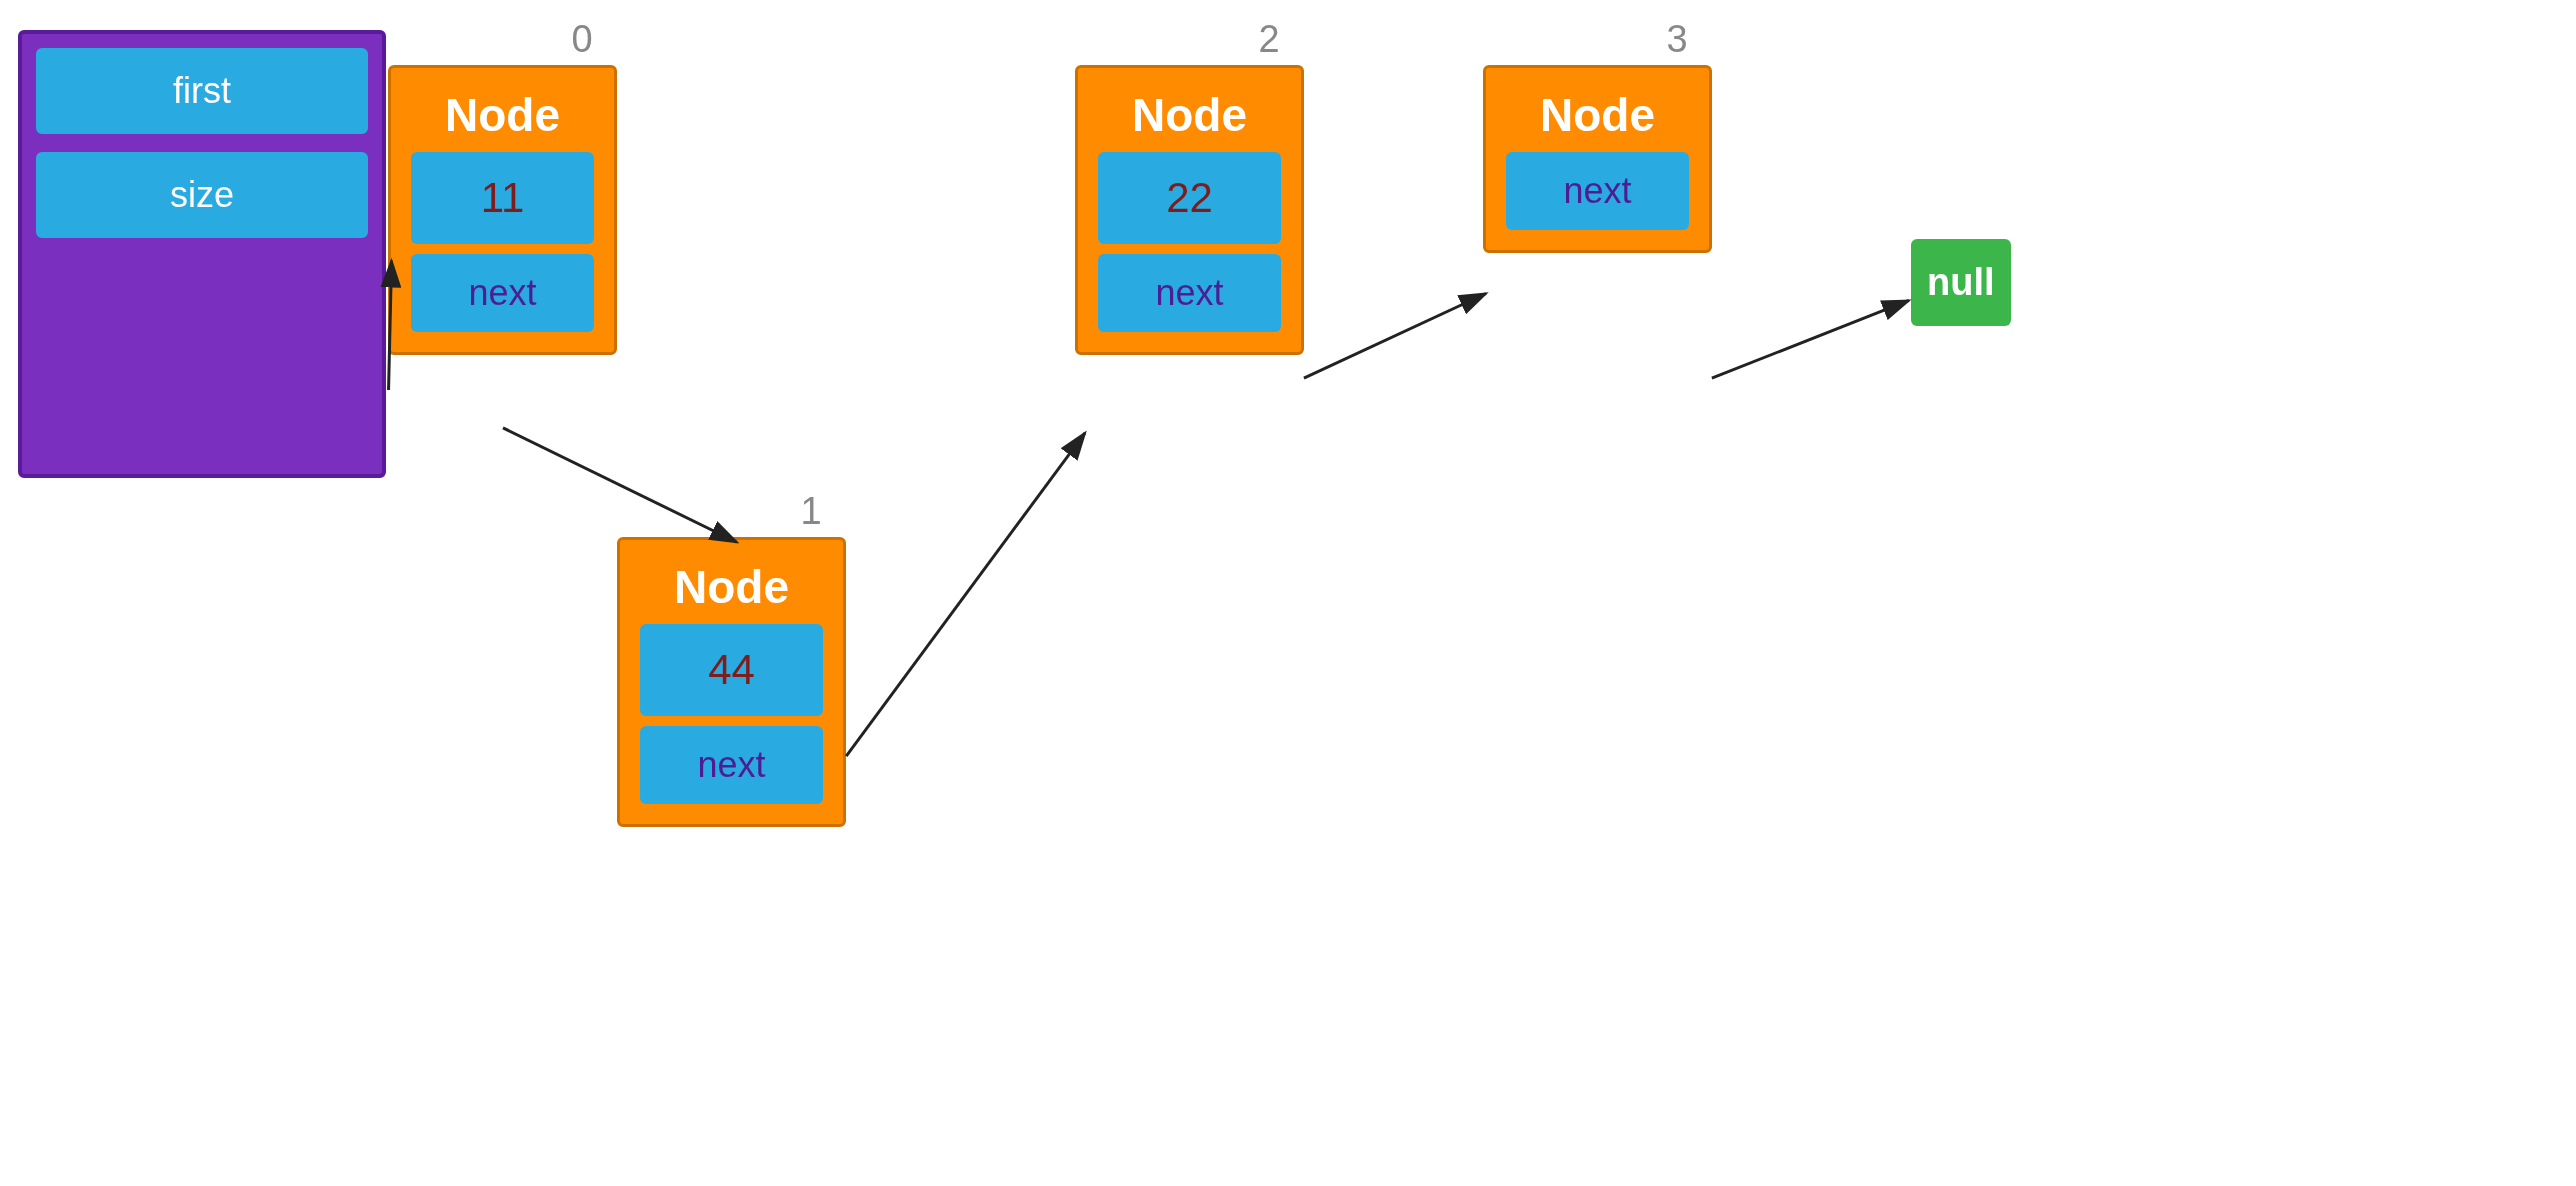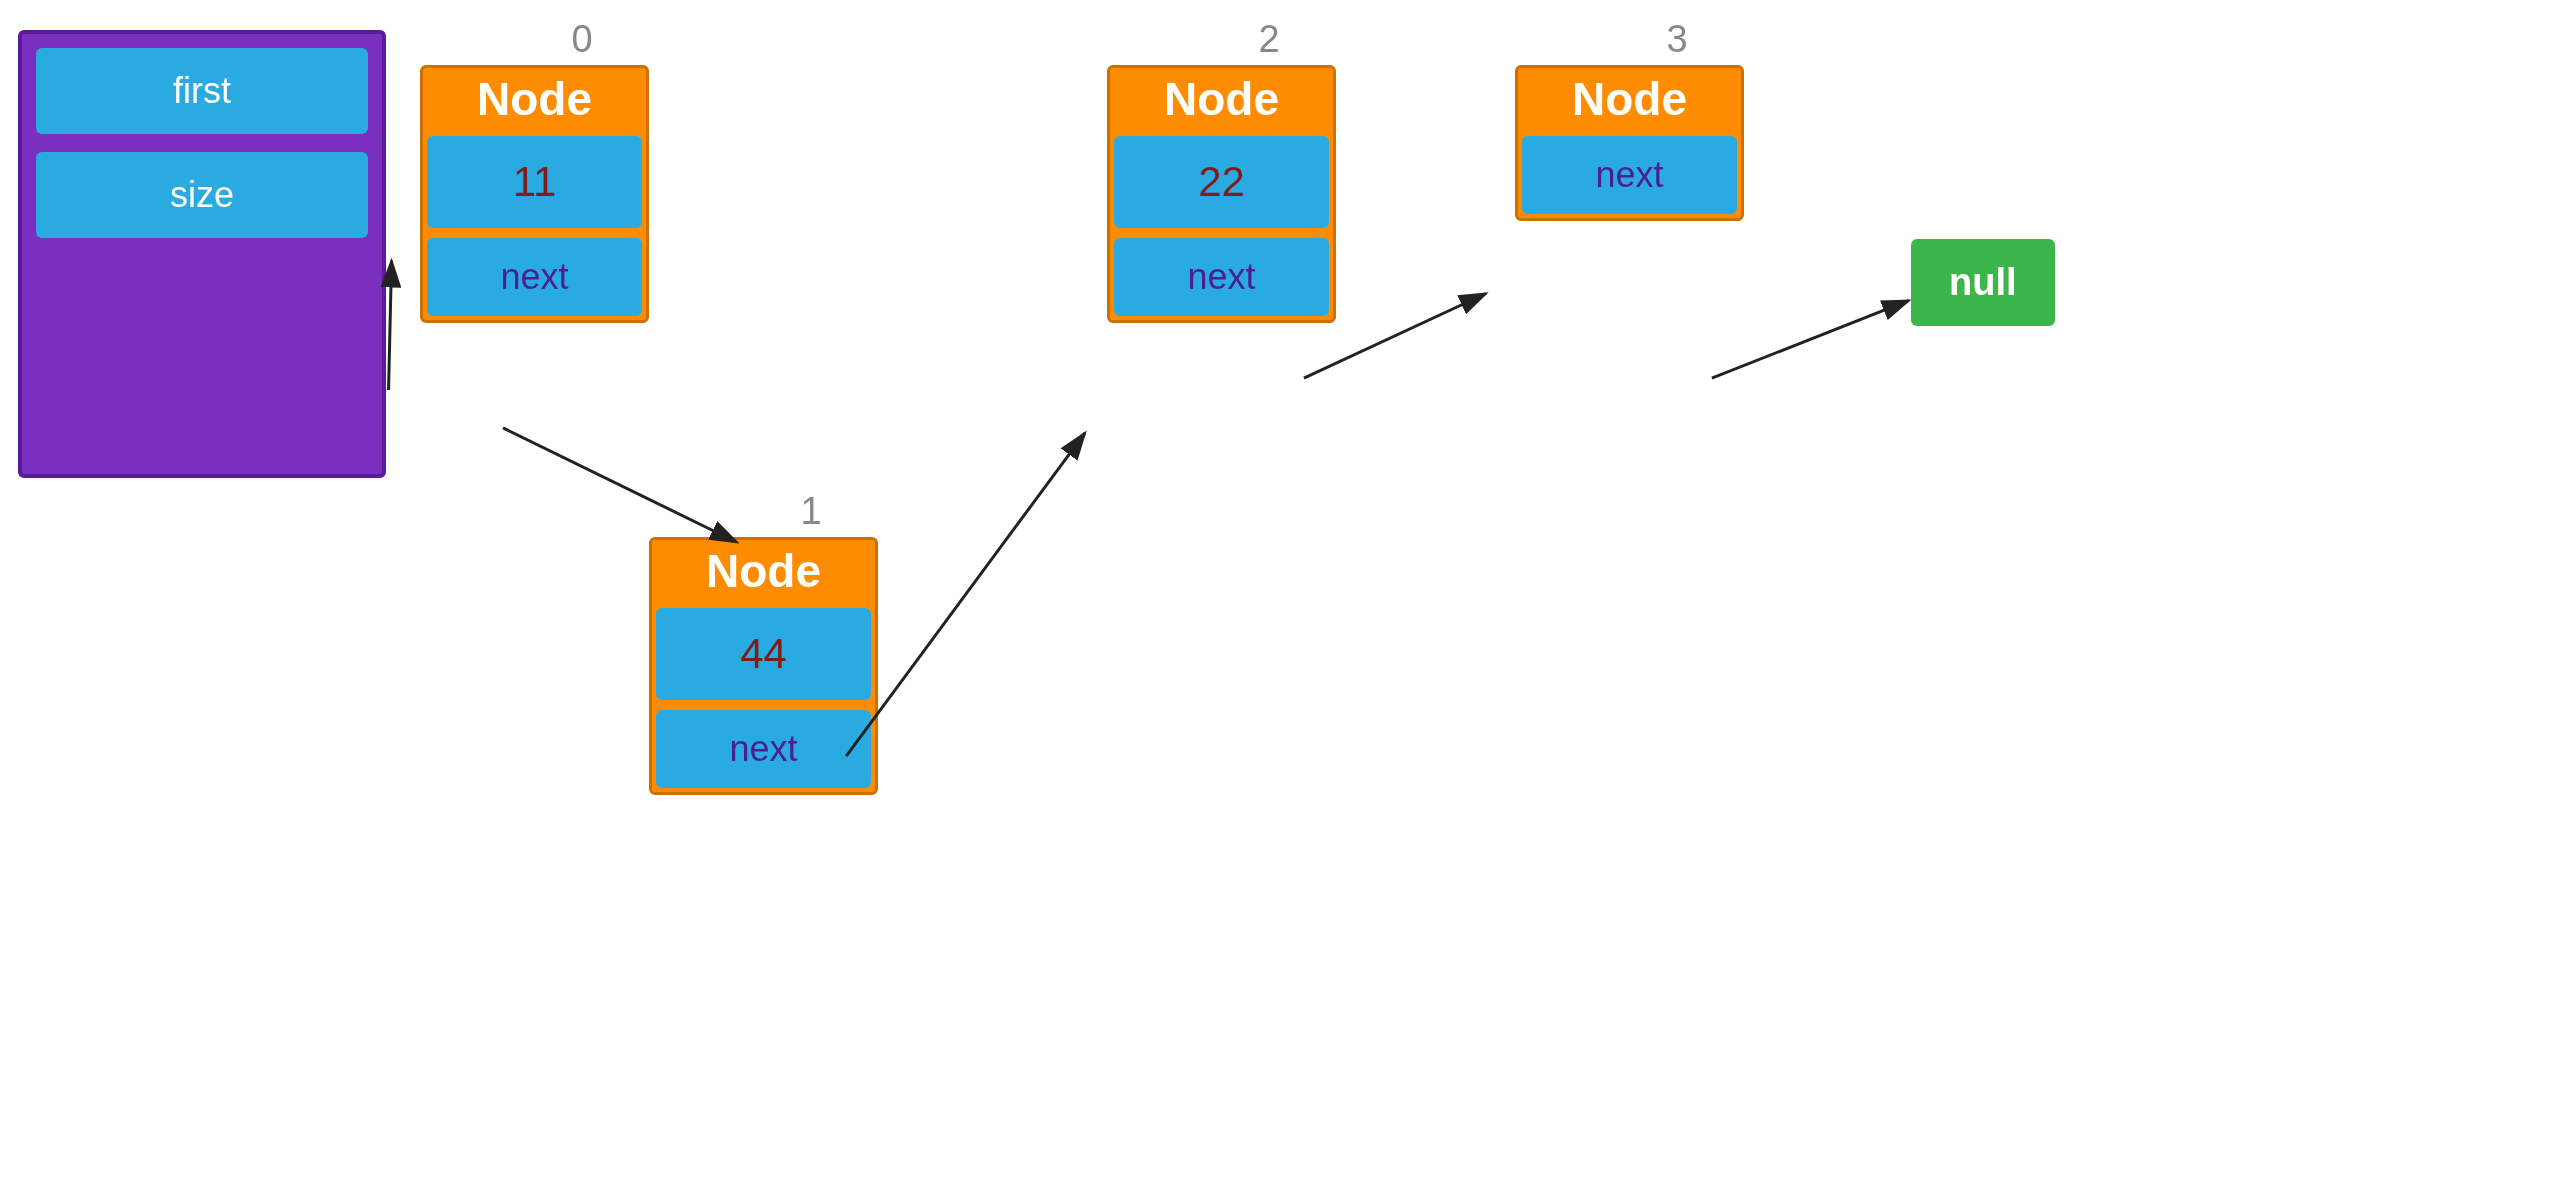--- a/index.html
+++ b/index.html
@@ -41,25 +41,24 @@
       padding: 22px 10px;
       margin-bottom: 18px;
     }
 
     
     .node-box {
       position: absolute;
       background: #FF8C00;
       border: 3px solid #cc7000;
       border-radius: 6px;
-      padding: 4px;
+      padding: 20px;
       display: flex;
       flex-direction: column;
       align-items: stretch;
-      margin-left: 32px;
     }
     .node-title {
       color: #ffffff;
       font-size: 46px;
       font-weight: bold;
       text-align: center;
       margin-bottom: 10px;
     }
     .node-value {
       background: #29ABE2;
@@ -89,21 +88,21 @@
 
     
     .null-box {
       position: absolute;
       background: #3CB54A;
       border-radius: 6px;
       color: #ffffff;
       font-size: 38px;
       font-weight: bold;
       text-align: center;
-      padding: 22px 38px;
+      padding: 22px 16px;
     }
 
     
     .arrows-svg {
       position: absolute;
       top: 0;
       left: 0;
       width: 2576px;
       height: 1186px;
       pointer-events: none;

